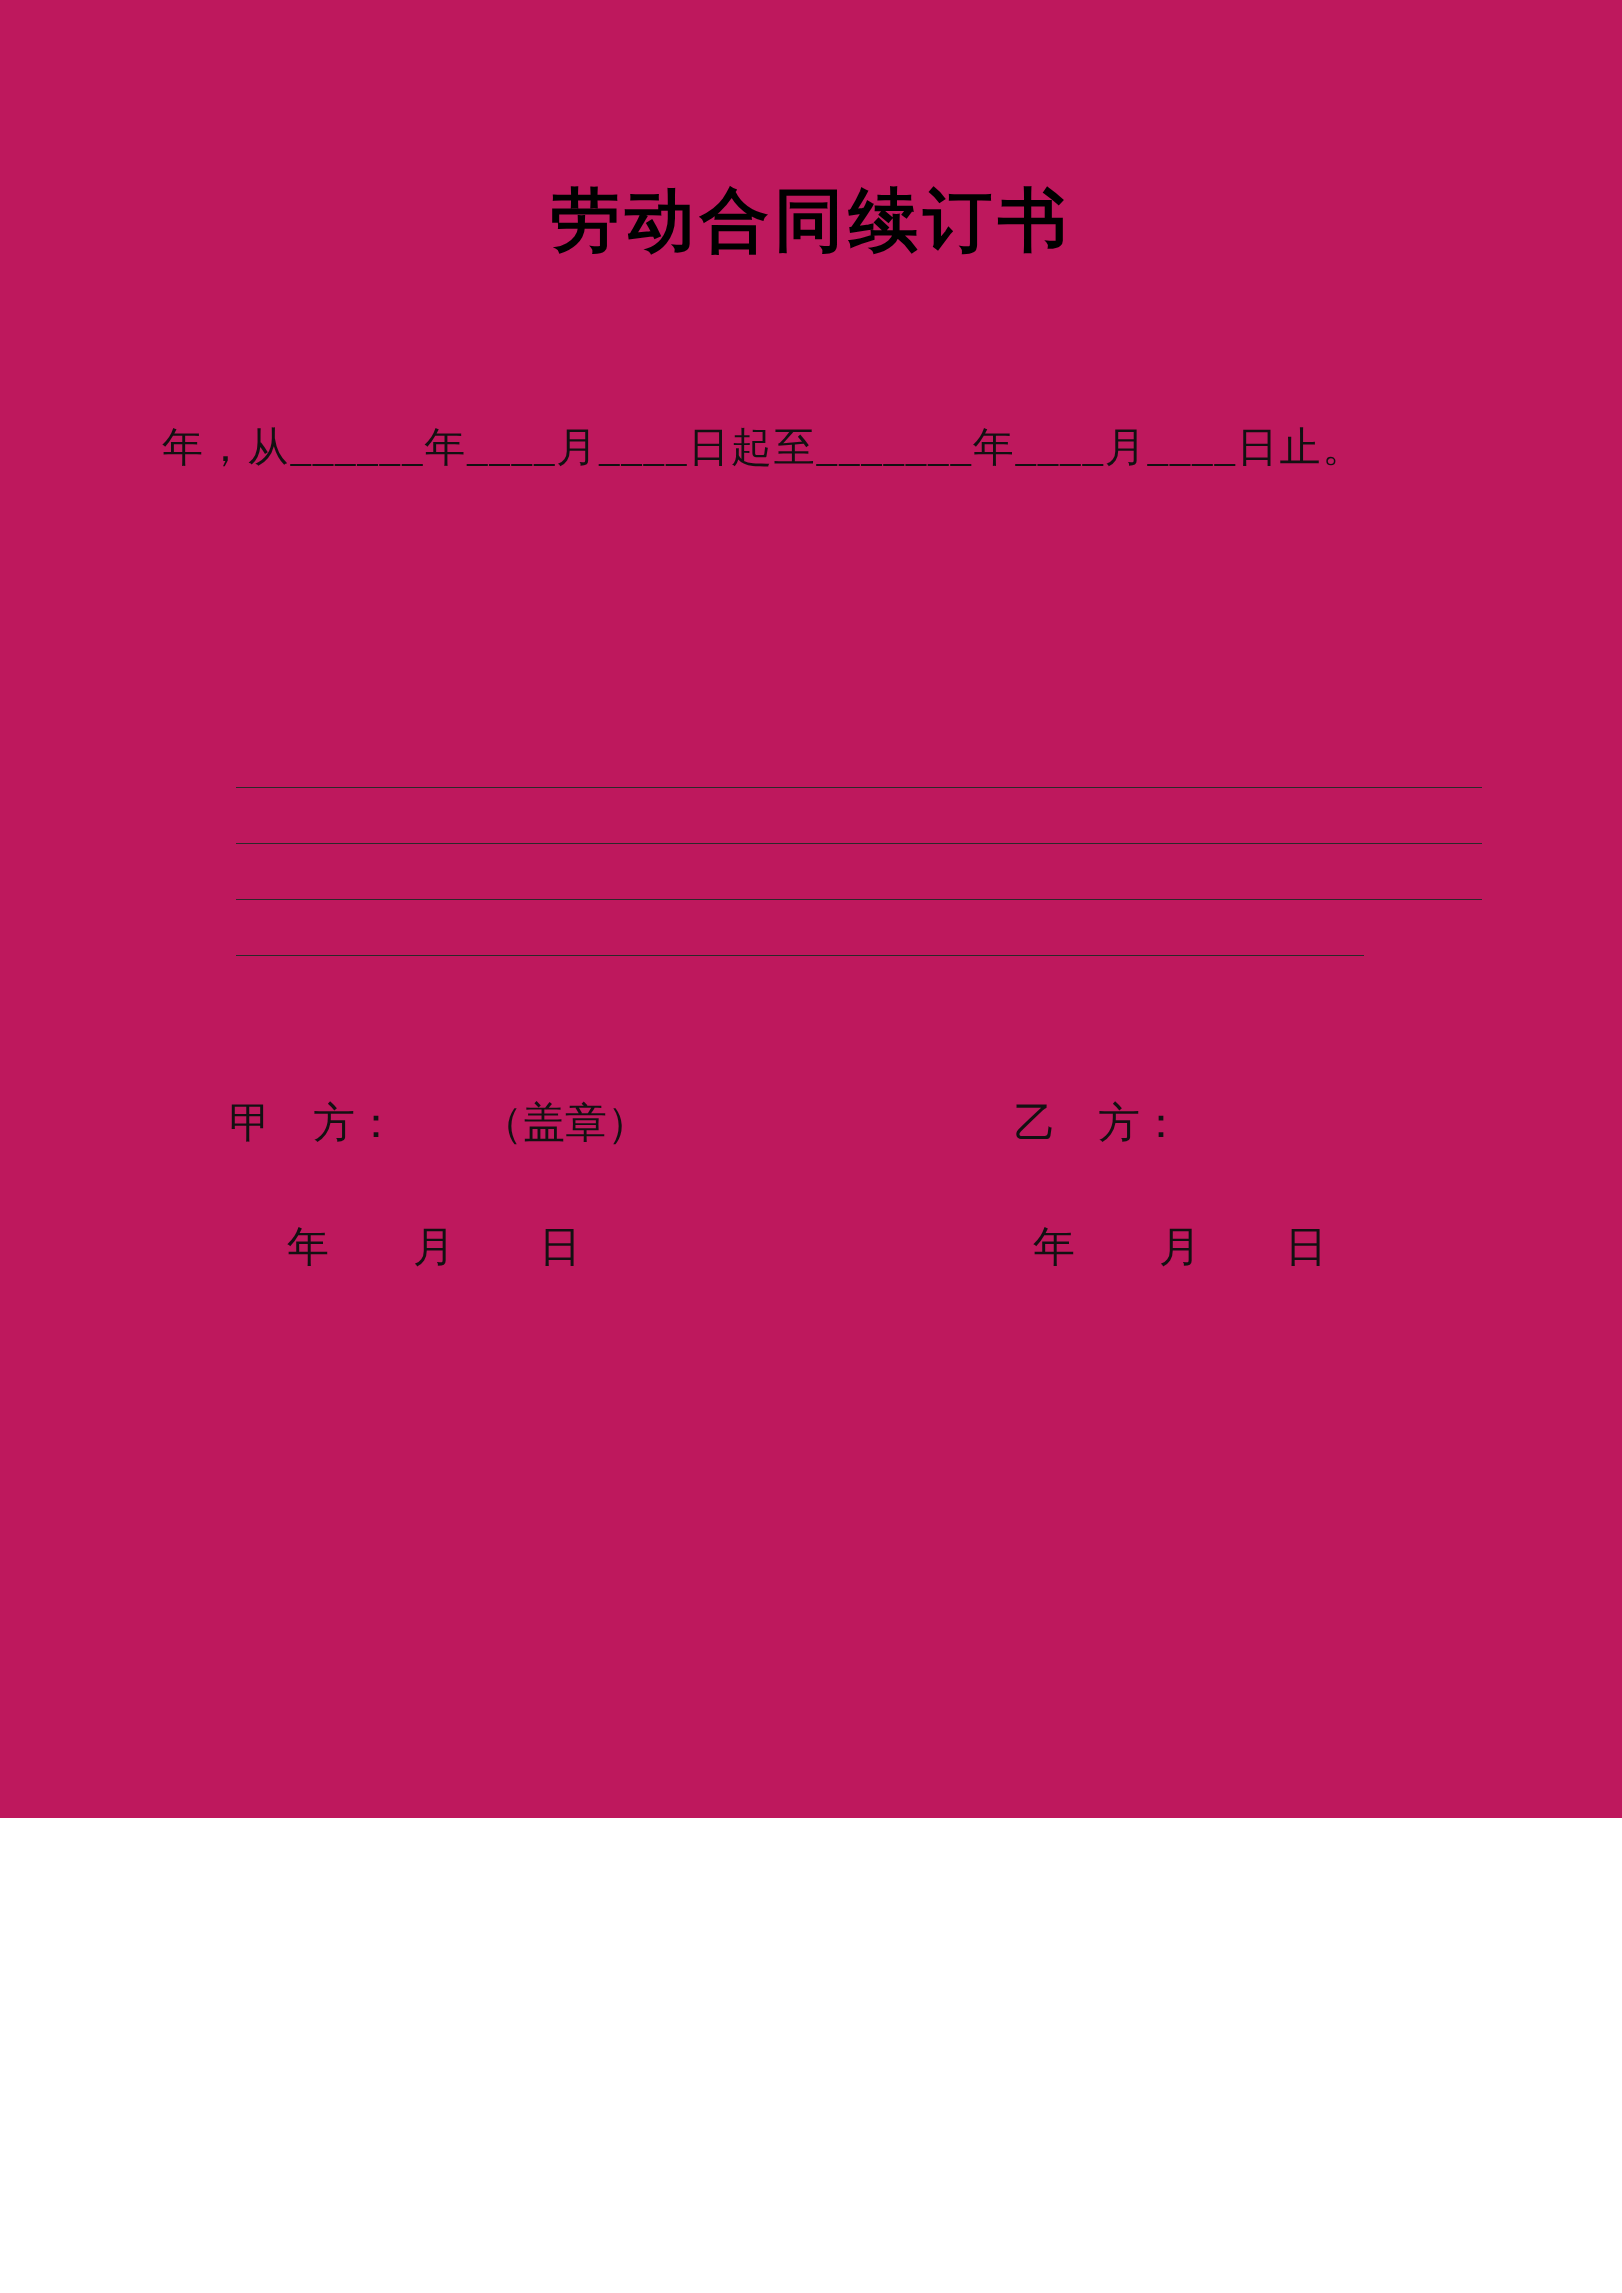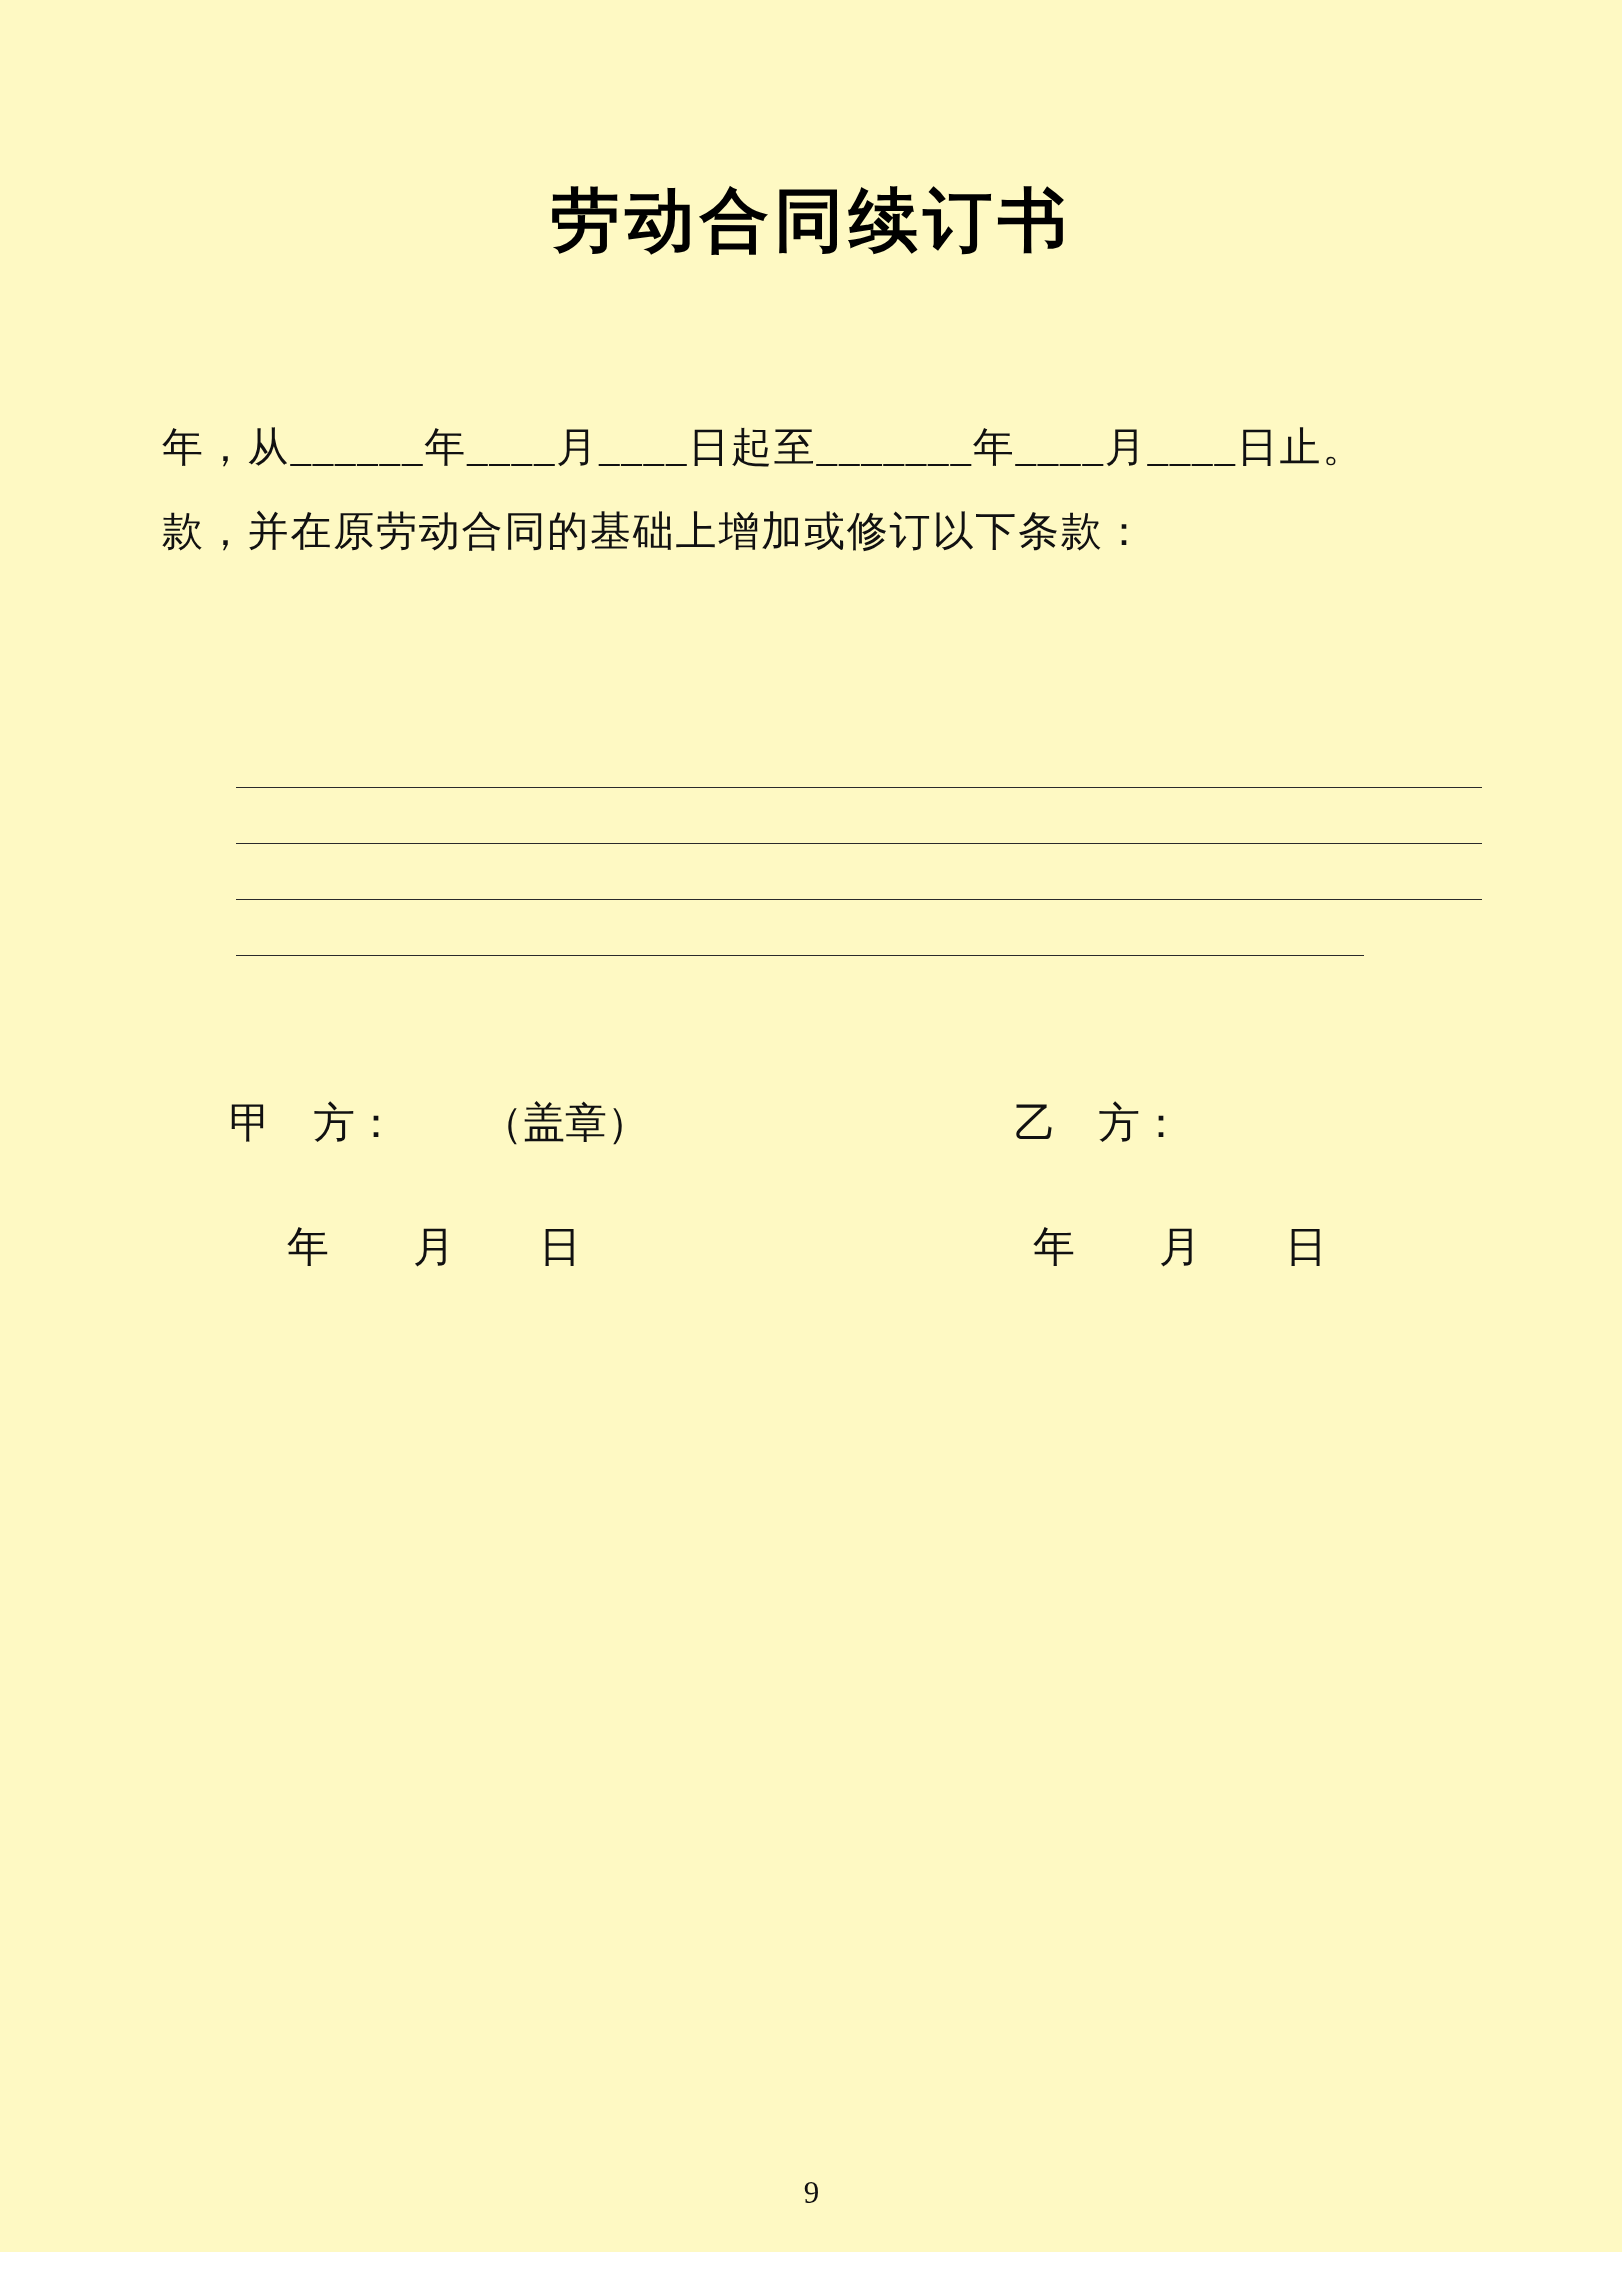--- a/index.html
+++ b/index.html
@@ -3,22 +3,22 @@
 <meta charset="utf-8">
 <style>
   html, body {
     margin: 0;
     padding: 0;
     background: #ffffff;
   }
   .page {
     position: relative;
     width: 1623px;
-    height: 2252px;
-    background: #fef9c3;
+    height: 1818px;
+    background: #be185d;
     color: #111;
     font-family: "Liberation Serif", "DejaVu Serif", serif;
     overflow: hidden;
   }
   .title {
     position: absolute;
     top: 175px;
     left: 0;
     width: 100%;
     margin: 0;
@@ -84,21 +84,20 @@
 </style>
 </head>
 <body>
 
 <div class="page">
 
   <h1 class="title">劳动合同续订书</h1>
 
   <div class="body-text">
     <p class="line">年，从______年____月____日起至_______年____月____日止。</p>
-    <p class="line">款，并在原劳动合同的基础上增加或修订以下条款：</p>
   </div>
 
   <div class="rules">
     <div class="rule"></div>
     <div class="rule"></div>
     <div class="rule"></div>
     <div class="rule short"></div>
   </div>
 
   <div class="sig-item sig-party-a">甲　方：　　（盖章）</div>

